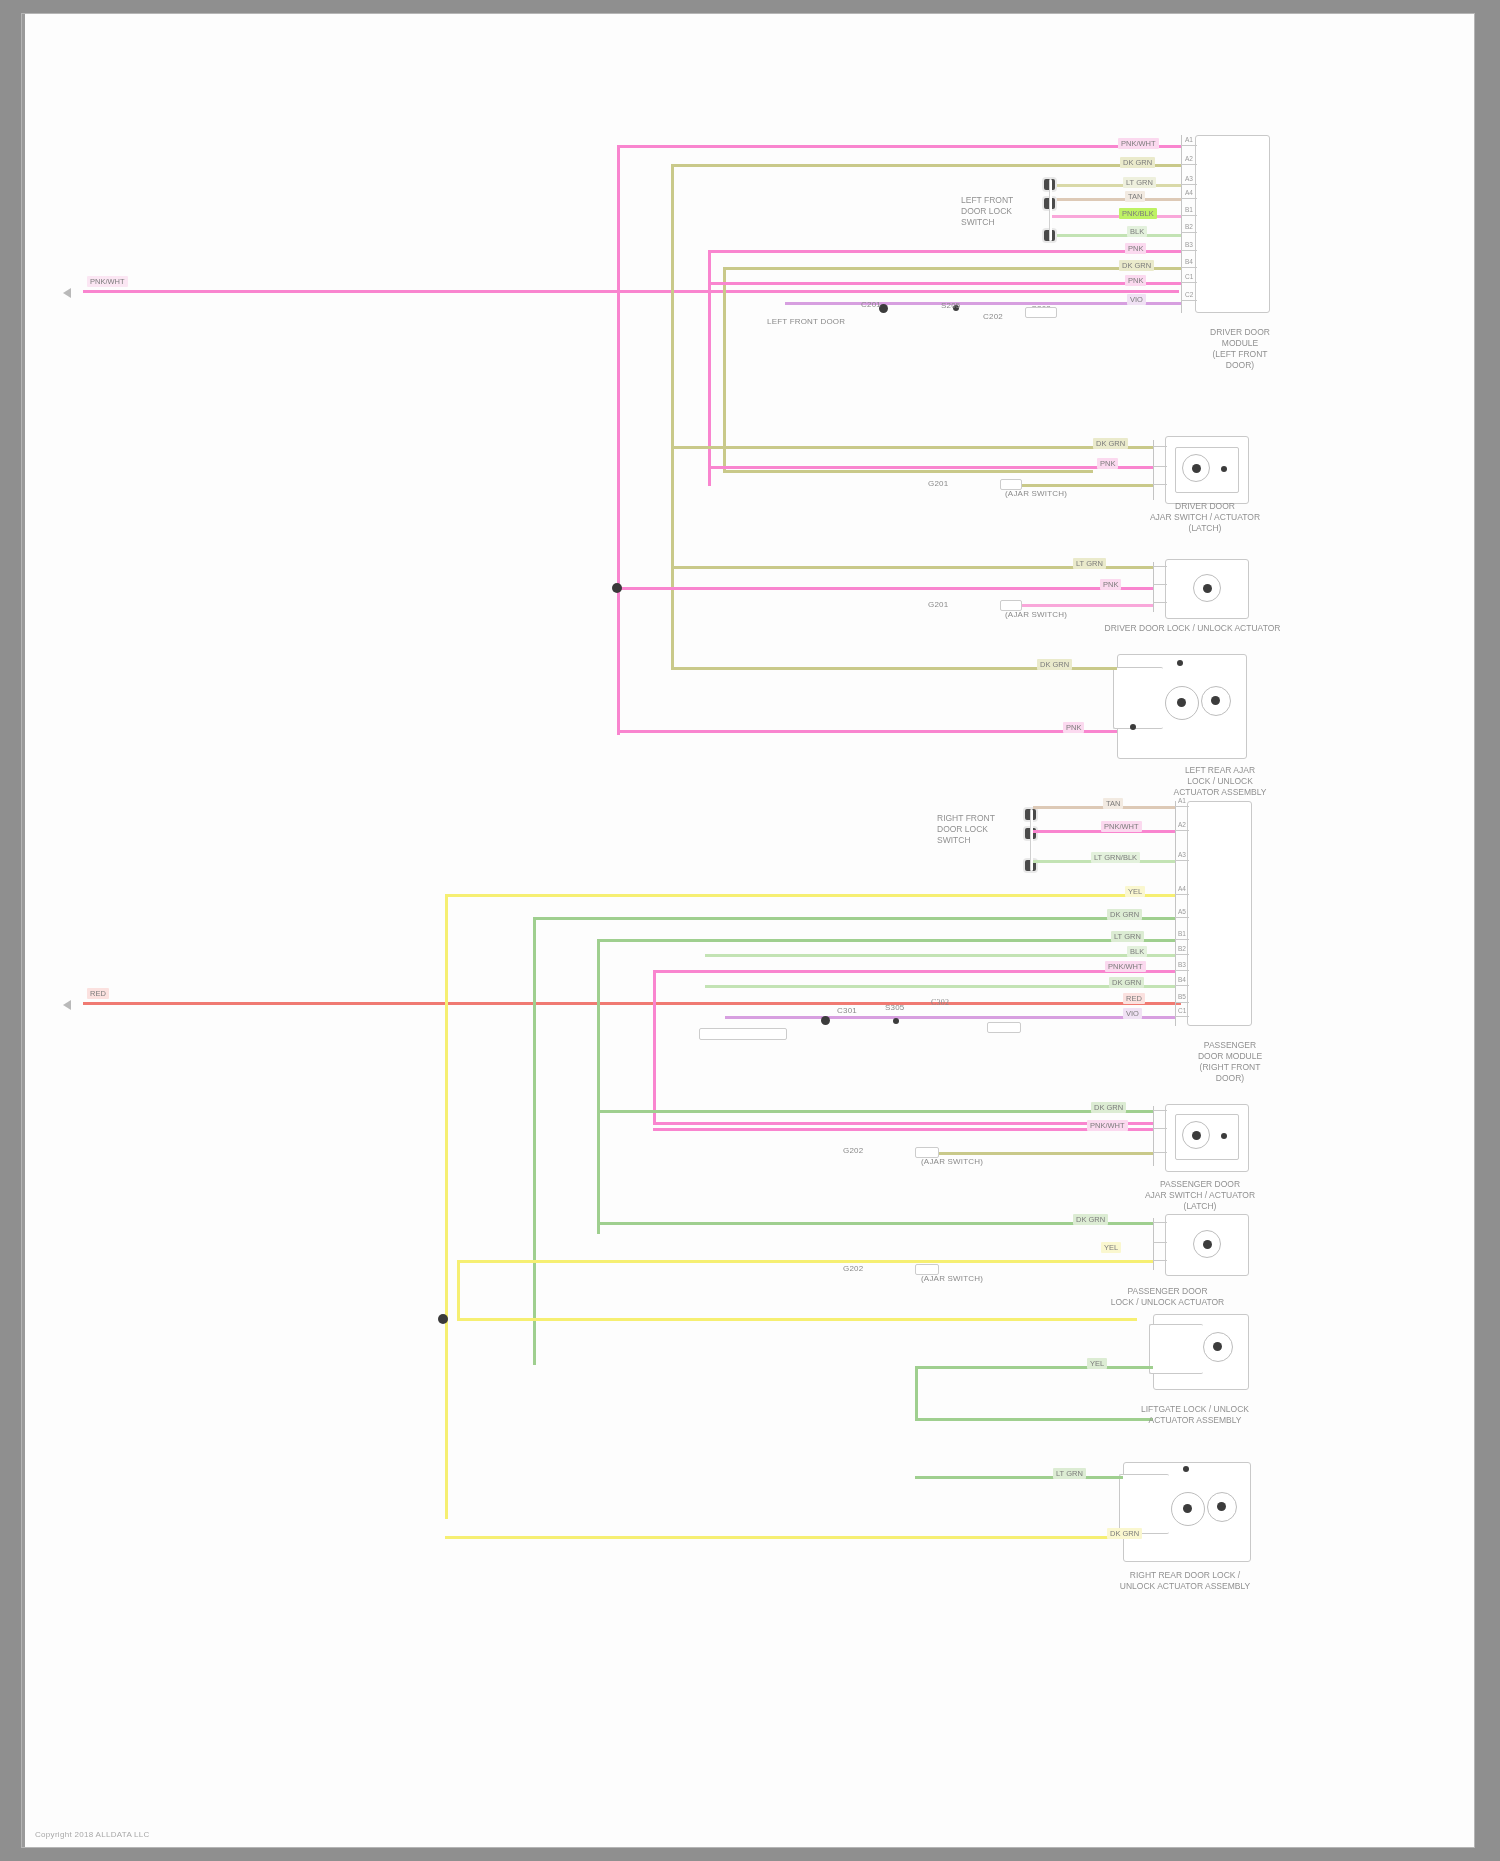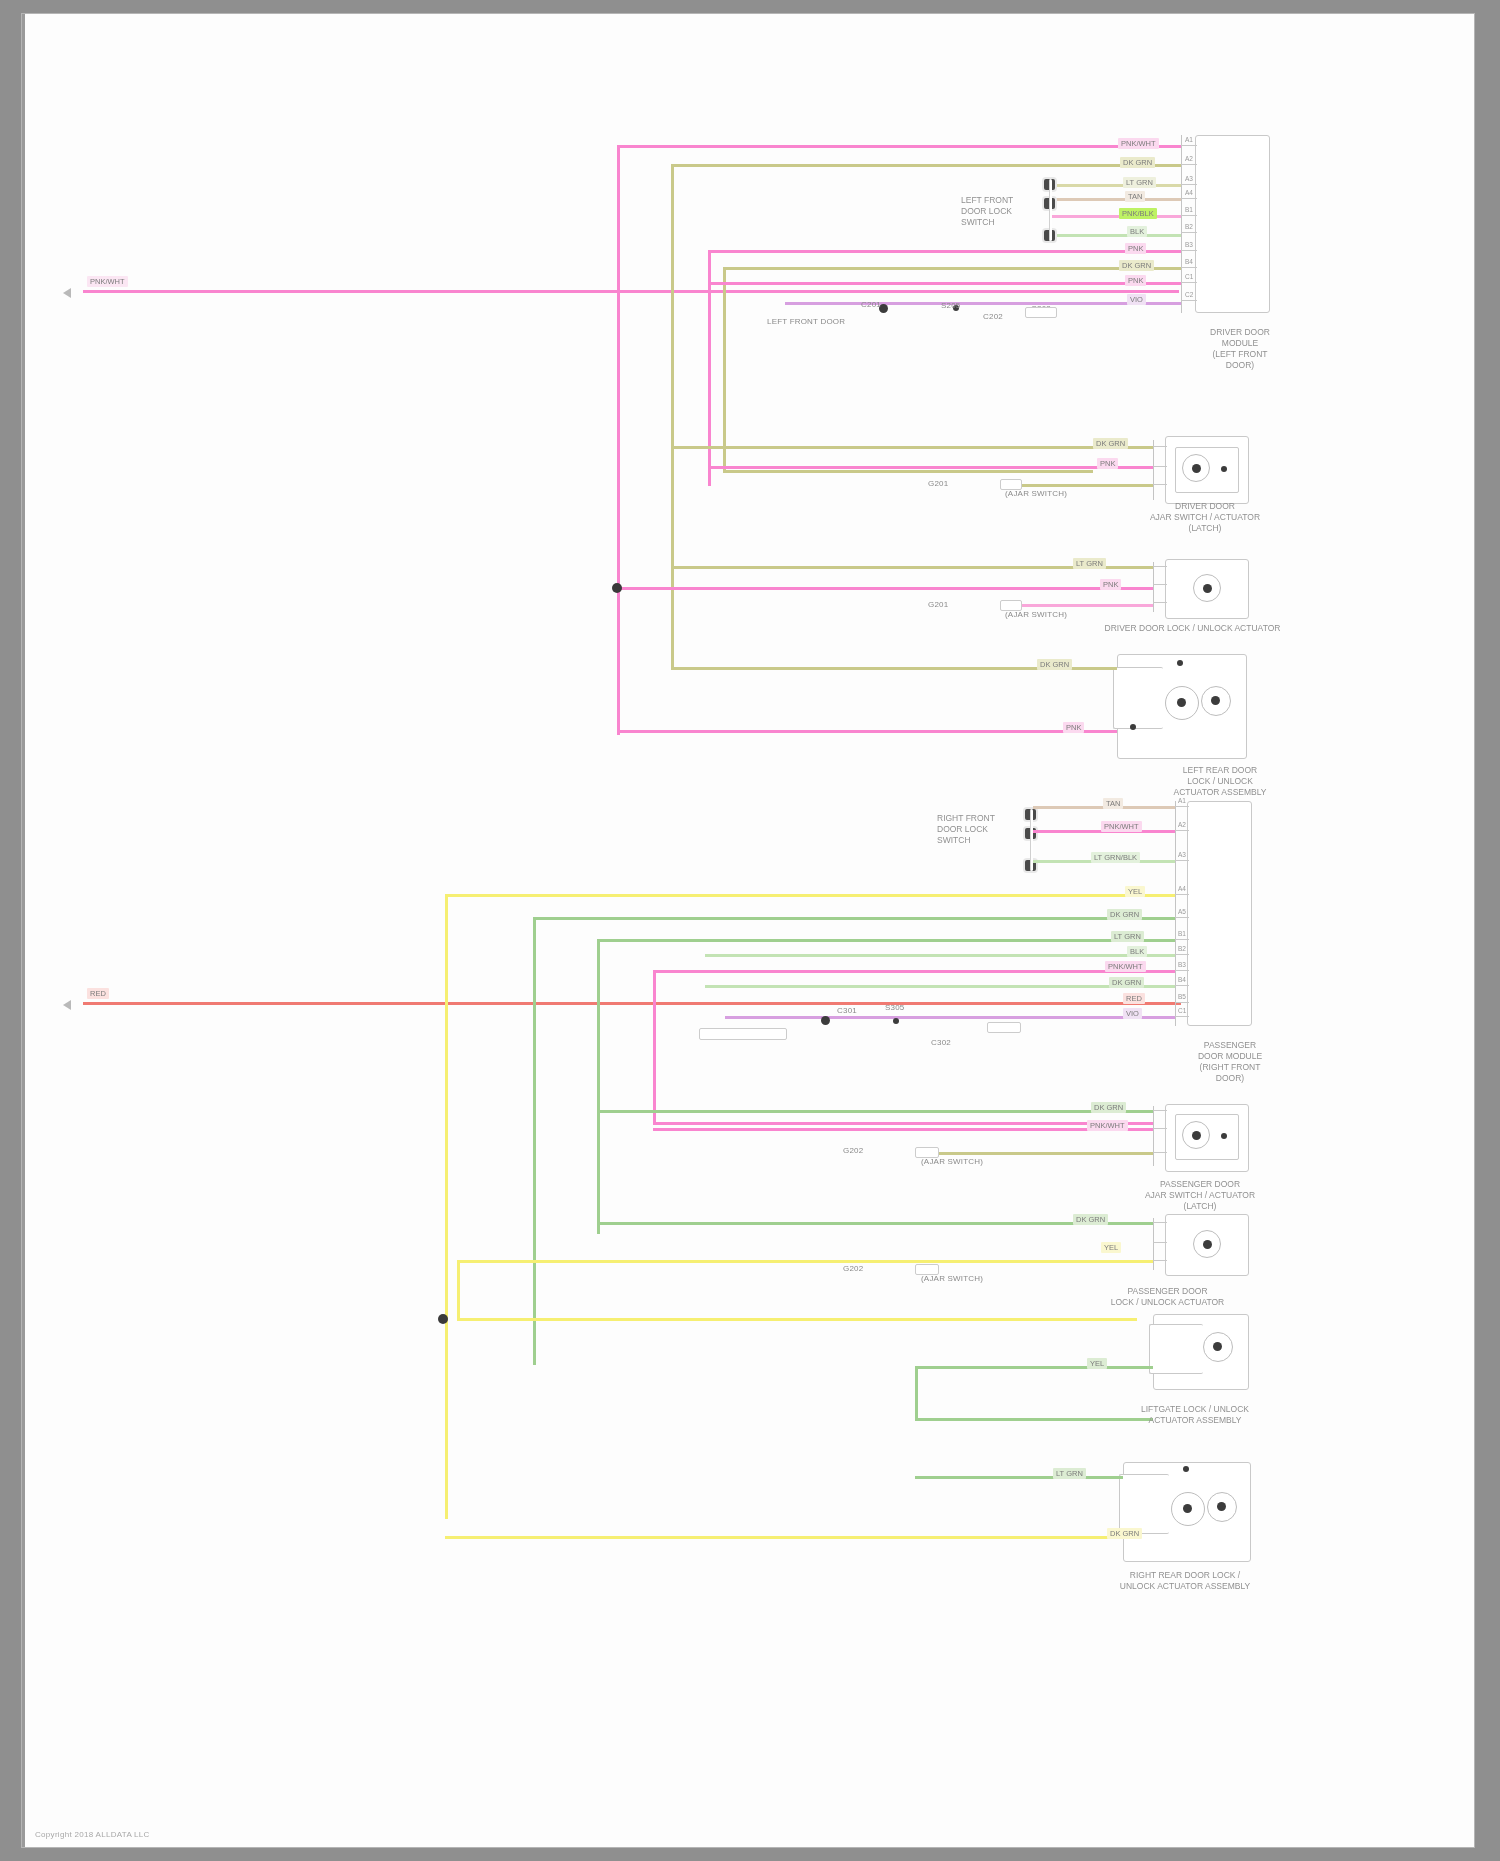--- a/index.html
+++ b/index.html
@@ -200,21 +200,21 @@
     <div class="motor" style="left:1176px;top:672px;width:30px;height:30px;"></div>
     <div class="dot" style="left:1152px;top:684px;"></div>
     <div class="dot" style="left:1186px;top:682px;"></div>
     <div class="dot sm" style="left:1152px;top:646px;"></div>
     <div class="dot sm" style="left:1105px;top:710px;"></div>
 
     <div class="wire h" style="left:646px;top:653px;width:446px;background:#c9c98a;"></div>
     <div class="wire h" style="left:592px;top:716px;width:500px;background:#f985cf;"></div>
     <span class="wlabel" style="left:1012px;top:645px;background:#eaeacb;">DK GRN</span>
     <span class="wlabel" style="left:1038px;top:708px;background:#fbd9ef;">PNK</span>
-    <div class="caption c" style="left:1115px;top:751px;width:160px;">LEFT REAR DOOR
+    <div class="caption c" style="left:1115px;top:751px;width:160px;">LEFT REAR AJAR
 LOCK / UNLOCK
 ACTUATOR ASSEMBLY</div>
 
     <div class="arrowL" style="left:38px;top:986px;"></div>
     <span class="wlabel" style="left:62px;top:974px;background:#fbe1df;">RED</span>
     <div class="wire h" style="left:58px;top:988px;width:1098px;background:#f07a72;"></div>
 
     <div class="box" style="left:1162px;top:787px;width:65px;height:225px;"></div>
     <div class="conn" style="left:1150px;top:787px;height:225px;"></div>
 
@@ -287,21 +287,21 @@
     <span class="wlabel" style="left:1102px;top:932px;background:#e3f1dc;">BLK</span>
     <span class="wlabel" style="left:1080px;top:947px;background:#fbd9ef;">PNK/WHT</span>
     <span class="wlabel" style="left:1084px;top:963px;background:#dcecd3;">DK GRN</span>
     <span class="wlabel" style="left:1098px;top:979px;background:#fbe1df;">RED</span>
     <span class="wlabel" style="left:1098px;top:994px;background:#f0e1f4;">VIO</span>
 
     <div class="dot" style="left:796px;top:1002px;"></div>
     <div class="dot sm" style="left:868px;top:1004px;"></div>
     <span class="lbl" style="left:812px;top:992px;">C301</span>
     <span class="lbl" style="left:860px;top:989px;">S305</span>
-    <span class="lbl" style="left:906px;top:1024px;">C302</span>
+    <span class="lbl" style="left:906px;top:984px;font-family:Liberation Serif, serif;">C302</span>
     <span class="lbl" style="left:968px;top:1006px;">C303</span>
     <div class="swbox" style="left:962px;top:1008px;width:32px;height:9px;"></div>
     <span class="lbl" style="left:678px;top:1016px;">RIGHT FRONT DOOR</span>
     <div class="swbox" style="left:674px;top:1014px;width:86px;height:10px;"></div>
 
     <div class="box" style="left:1140px;top:1090px;width:84px;height:68px;"></div>
     <div class="box sq" style="left:1150px;top:1100px;width:64px;height:46px;"></div>
     <div class="motor" style="left:1157px;top:1107px;width:28px;height:28px;"></div>
     <div class="dot" style="left:1167px;top:1117px;"></div>
     <div class="dot sm" style="left:1196px;top:1119px;"></div>

